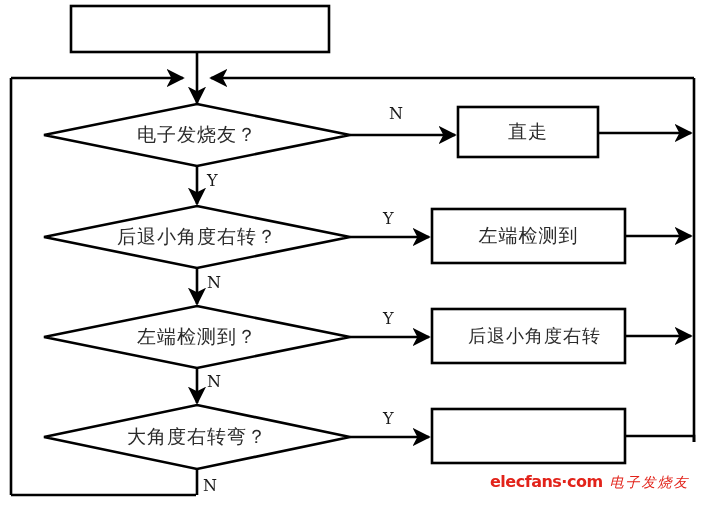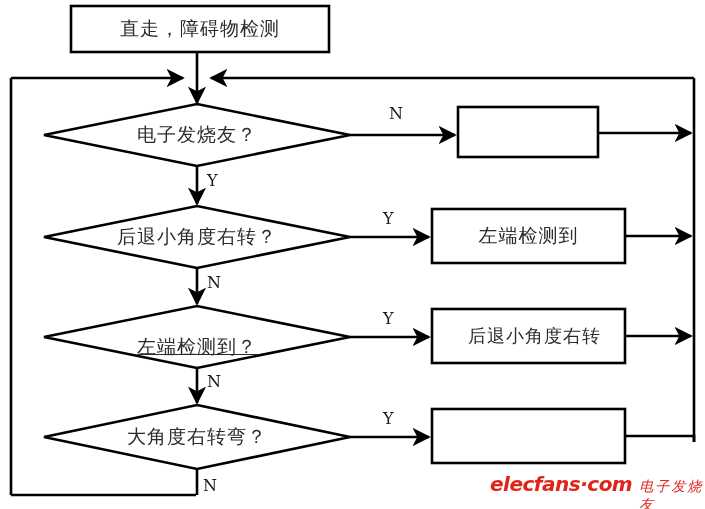--- a/index.html
+++ b/index.html
@@ -46,23 +46,22 @@
   #watermark {
     position: absolute;
     left: 490px;
     top: 472px;
     display: flex;
     align-items: baseline;
     gap: 7px;
   }
   #wm-domain {
     font-family: "DejaVu Sans", "Liberation Sans", sans-serif;
-    font-size: 20px;
+    font-size: 16px;
     font-weight: bold;
-    font-style: italic;
     letter-spacing: -0.5px;
   }
   #wm-cn {
     font-family: "DejaVu Serif", "Liberation Serif", serif;
     font-size: 14px;
     font-style: italic;
     letter-spacing: 2px;
   }
 </style>
 </head>
@@ -113,30 +112,30 @@
       <path d="M 350 337 L 429 337" marker-end="url(#arrow)"></path>
       <path d="M 350 437 L 429 437" marker-end="url(#arrow)"></path>
 
       <path d="M 598 133 L 691 133" marker-end="url(#arrow)"></path>
       <path d="M 625 236 L 691 236" marker-end="url(#arrow)"></path>
       <path d="M 625 336 L 691 336" marker-end="url(#arrow)"></path>
       <path d="M 625 436 L 694 436 L 694 442"></path>
     </g>
   </svg>
 
-  <div class="node-label cjk-20" style="left:71px; top:6px; width:258px; height:46px;">直走，障碍物检测</div>
 
   <div class="node-label cjk-20" style="left:44px; top:112px; width:306px; height:46px;">电子发烧友？</div>
 
   <div class="node-label cjk-20" style="left:44px; top:214px; width:306px; height:46px;">后退小角度右转？</div>
 
-  <div class="node-label cjk-20" style="left:44px; top:324px; width:306px; height:46px;text-decoration:underline;">左端检测到？</div>
+  <div class="node-label cjk-20" style="left:44px; top:314px; width:306px; height:46px;">左端检测到？</div>
 
   <div class="node-label cjk-20" style="left:44px; top:414px; width:306px; height:46px;">大角度右转弯？</div>
 
+  <div class="node-label cjk-20" style="left:458px; top:107px; width:140px; height:50px;">直走</div>
 
   <div class="node-label cjk-20" style="left:432px; top:209px; width:193px; height:54px;">左端检测到</div>
 
   <div class="node-label cjk-18" style="left:432px; top:309px; width:193px; height:54px;margin-left:6px;">后退小角度右转</div>
 
 
   <div class="branch-label" style="left:389px; top:106px;">N</div>
 
   <div class="branch-label" style="left:207px; top:173px;">Y</div>
 

